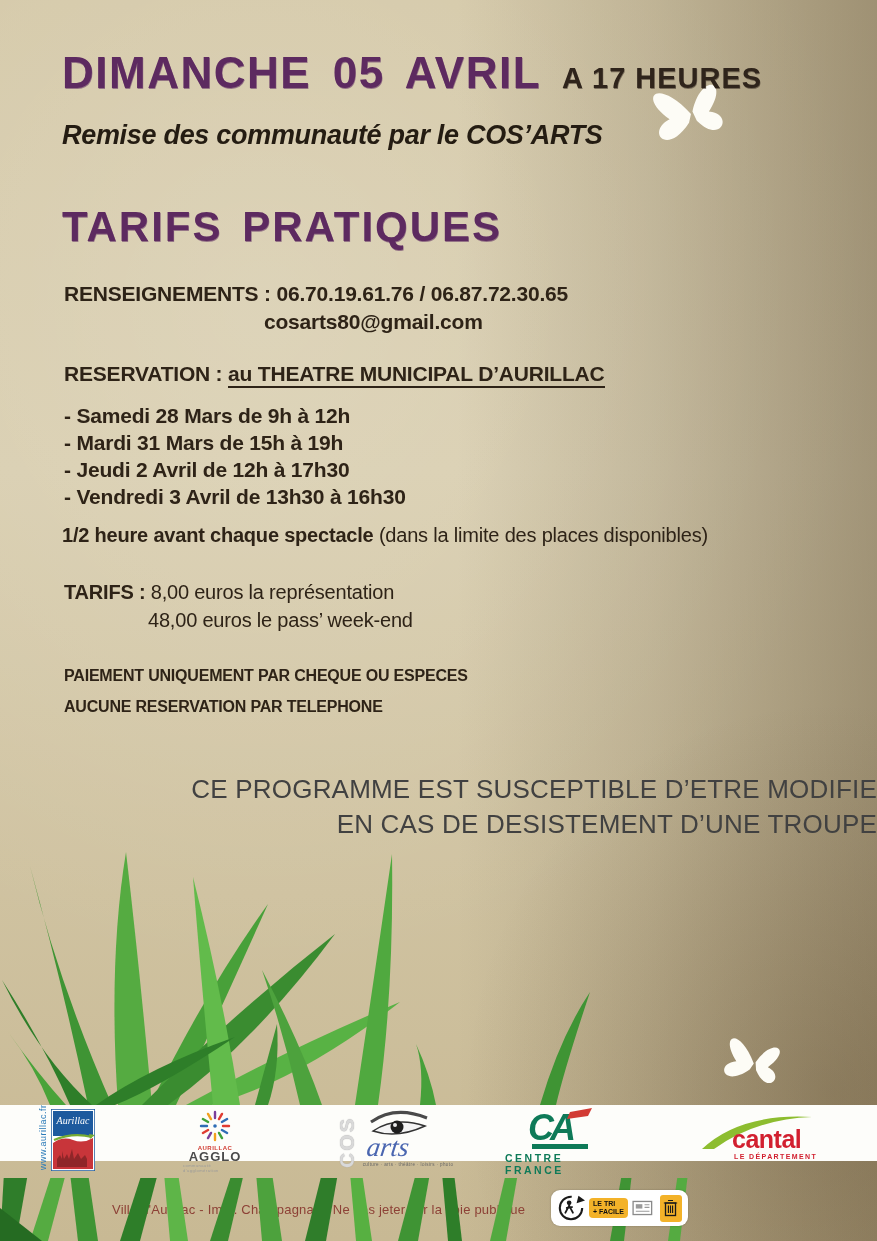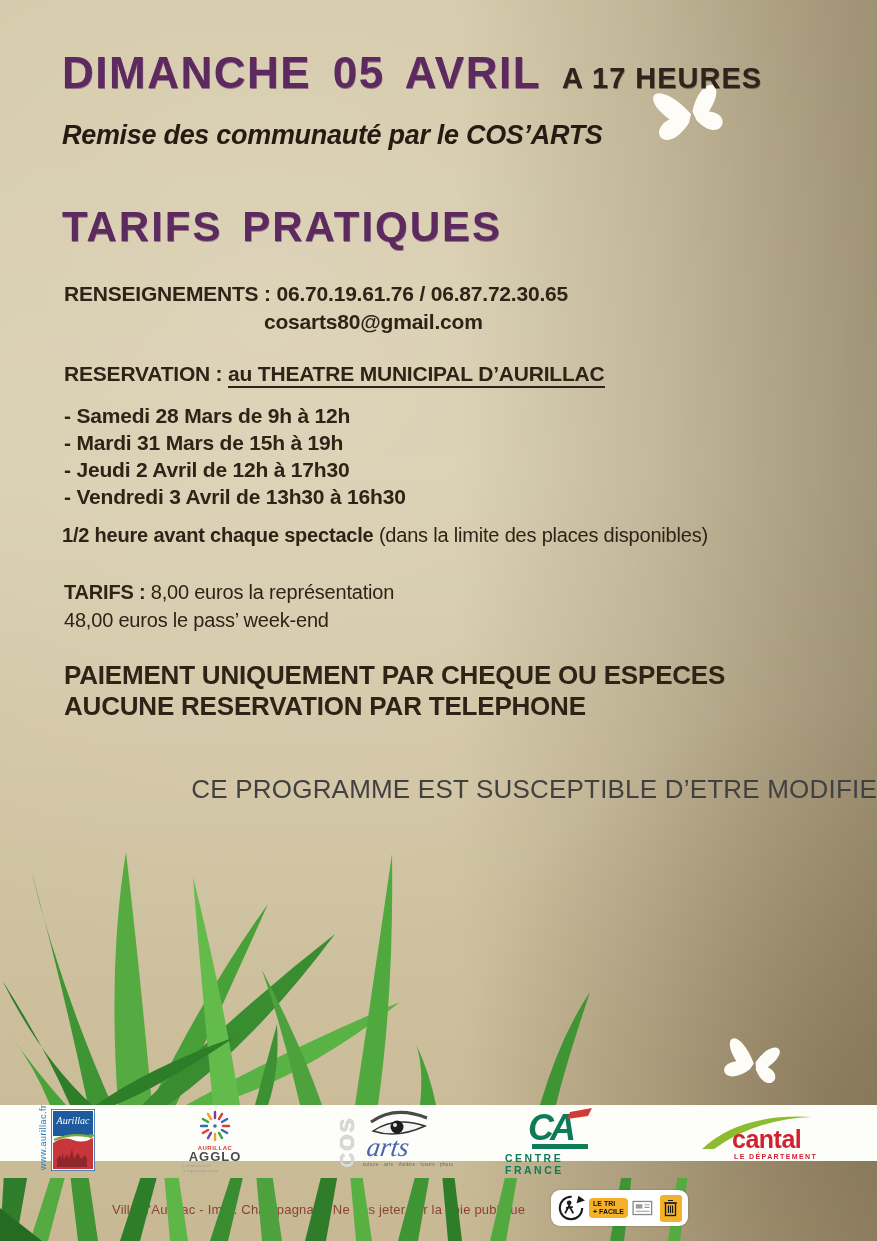--- a/index.html
+++ b/index.html
@@ -25,22 +25,22 @@
   
   .dark{color:#2e2317;}
   .b{font-weight:bold;}
   .renseignements{left:64px;top:280px;font-size:21px;line-height:28px;letter-spacing:-0.2px;}
   .email-line{margin-left:200px;}
   .billetterie{left:64px;top:362px;font-size:21px;letter-spacing:-0.2px;}
   .venue{border-bottom:2px solid #2e2317;padding-bottom:1px;}
   .dates{left:64px;top:402px;font-size:21px;line-height:27px;letter-spacing:-0.2px;}
   .doorline{left:62px;top:524px;font-size:20px;letter-spacing:-0.2px;}
   .tarifs{left:64px;top:578px;font-size:20px;line-height:28px;letter-spacing:-0.2px;}
-  .tarif2{}
-  .paiement{left:64px;top:660px;font-size:26px;line-height:31px;letter-spacing:-0.2px;}
+  .tarif2{margin-left:84px;}
+  .paiement{left:64px;top:660px;font-size:16px;line-height:31px;letter-spacing:-0.2px;}
   .notice{left:0;top:772px;width:877px;text-align:right;font-size:26px;line-height:35px;color:#414141;letter-spacing:0.2px;}
   
   .butterfly{fill:#fdfcf6;}
   
   .footer-strip{left:0;top:1105px;width:877px;height:56px;background:#fdfdfa;z-index:5;}
   .logo{position:absolute;display:flex;align-items:center;}
   .aurillac-group{left:38px;top:4px;gap:3px;}
   .vurl{writing-mode:vertical-rl;transform:rotate(180deg);font-size:9px;color:#2a7ab8;height:60px;text-align:center;letter-spacing:0.5px;}
   .agglo-group{left:183px;top:3px;flex-direction:column;width:64px;}
   .agglo-l1{font-size:6px;font-weight:bold;color:#d03a30;letter-spacing:0.5px;margin-top:1px;}
@@ -121,20 +121,21 @@
     <div class="tarif2">48,00 euros le pass’ week-end</div>
   </div>
 
   <div class="abs paiement dark">
     <div class="b">PAIEMENT UNIQUEMENT PAR CHEQUE OU ESPECES</div>
     <div class="b">AUCUNE RESERVATION PAR TELEPHONE</div>
   </div>
 
   <div class="abs notice">
     <div>CE PROGRAMME EST SUSCEPTIBLE D’ETRE MODIFIE</div>
+    <div>EN CAS DE DESISTEMENT D’UNE TROUPE</div>
   </div>
 
   <svg class="abs" style="left:0;top:852px;z-index:1;" width="700" height="253" viewBox="0 0 700 253" preserveAspectRatio="none">
     <path d="M88 253 Q62 130 30 14 Q58 130 112 253 Z" fill="#3f9434"></path>
     <path d="M118 253 Q108 110 126 0 Q140 120 152 253 Z" fill="#55ab41"></path>
     <path d="M70 253 Q45 195 2 128 Q40 205 92 253 Z" fill="#2e7e29"></path>
     <path d="M150 253 Q205 140 268 52 Q215 170 176 253 Z" fill="#48a039"></path>
     <path d="M142 253 Q235 160 335 82 Q255 190 168 253 Z" fill="#3a8c30"></path>
     <path d="M186 253 Q290 196 400 150 Q300 228 212 253 Z" fill="#58b244"></path>
     <path d="M213 253 Q200 115 193 25 Q222 140 240 253 Z" fill="#62bb4b"></path>

